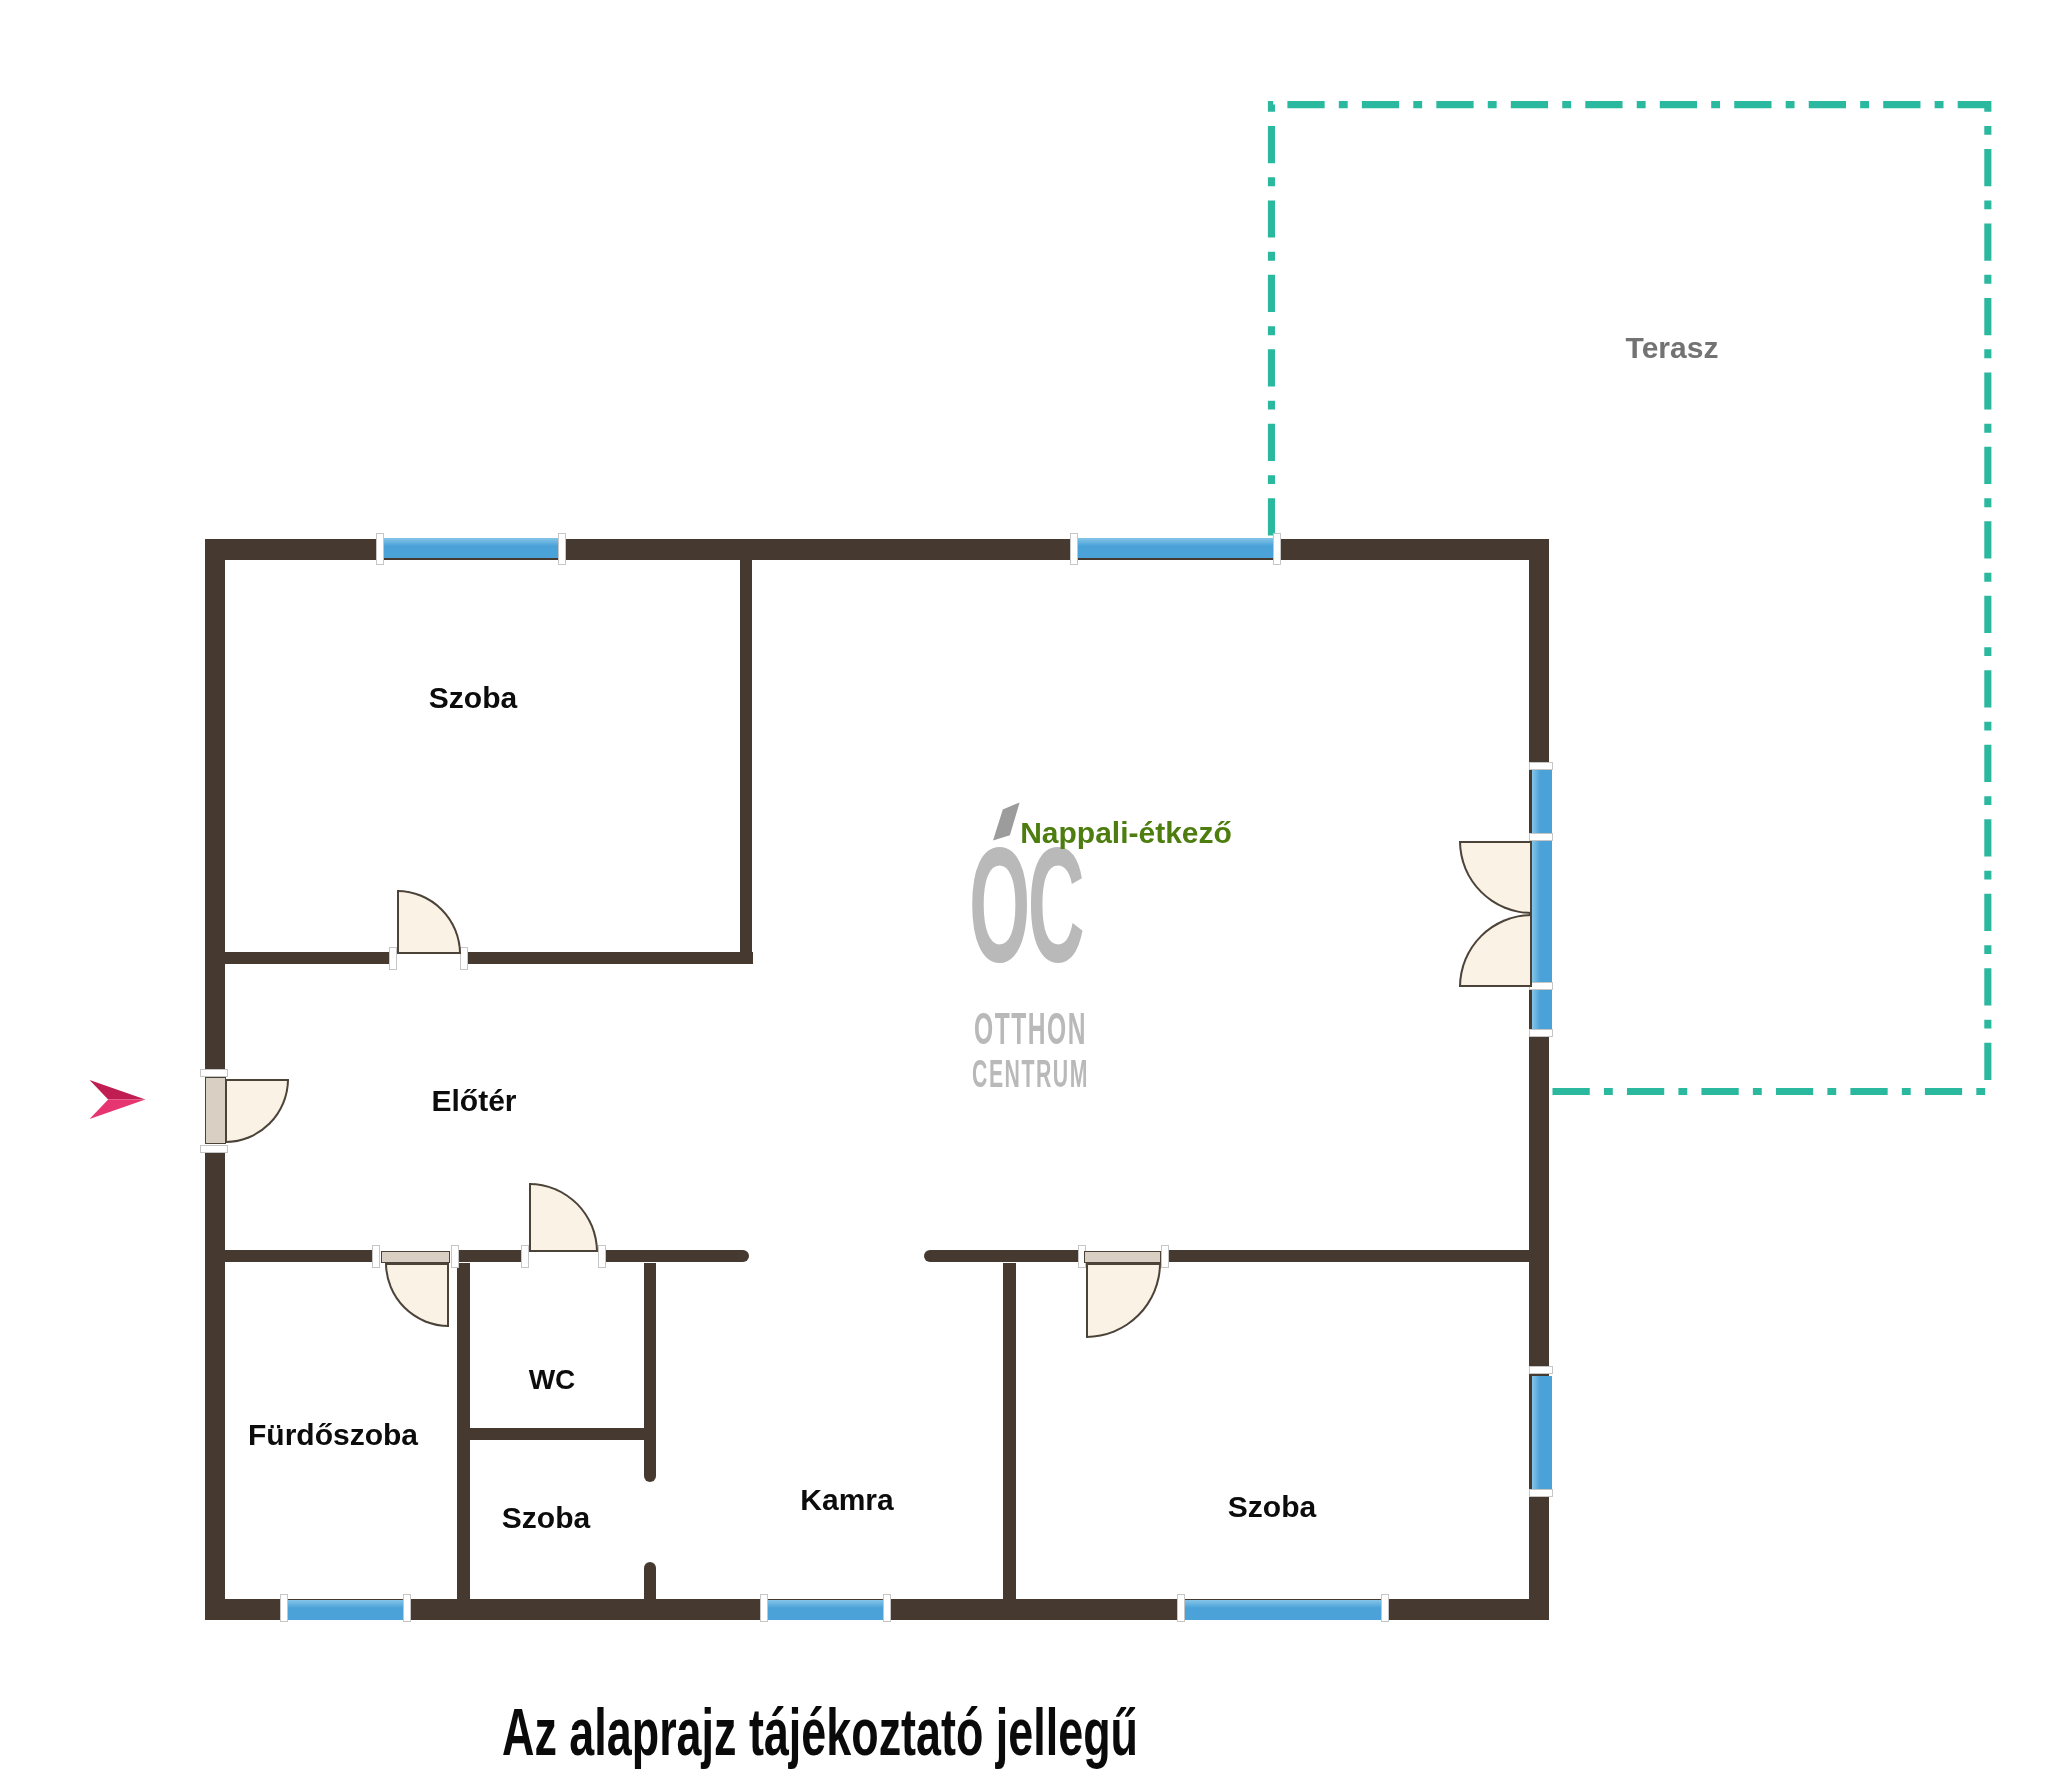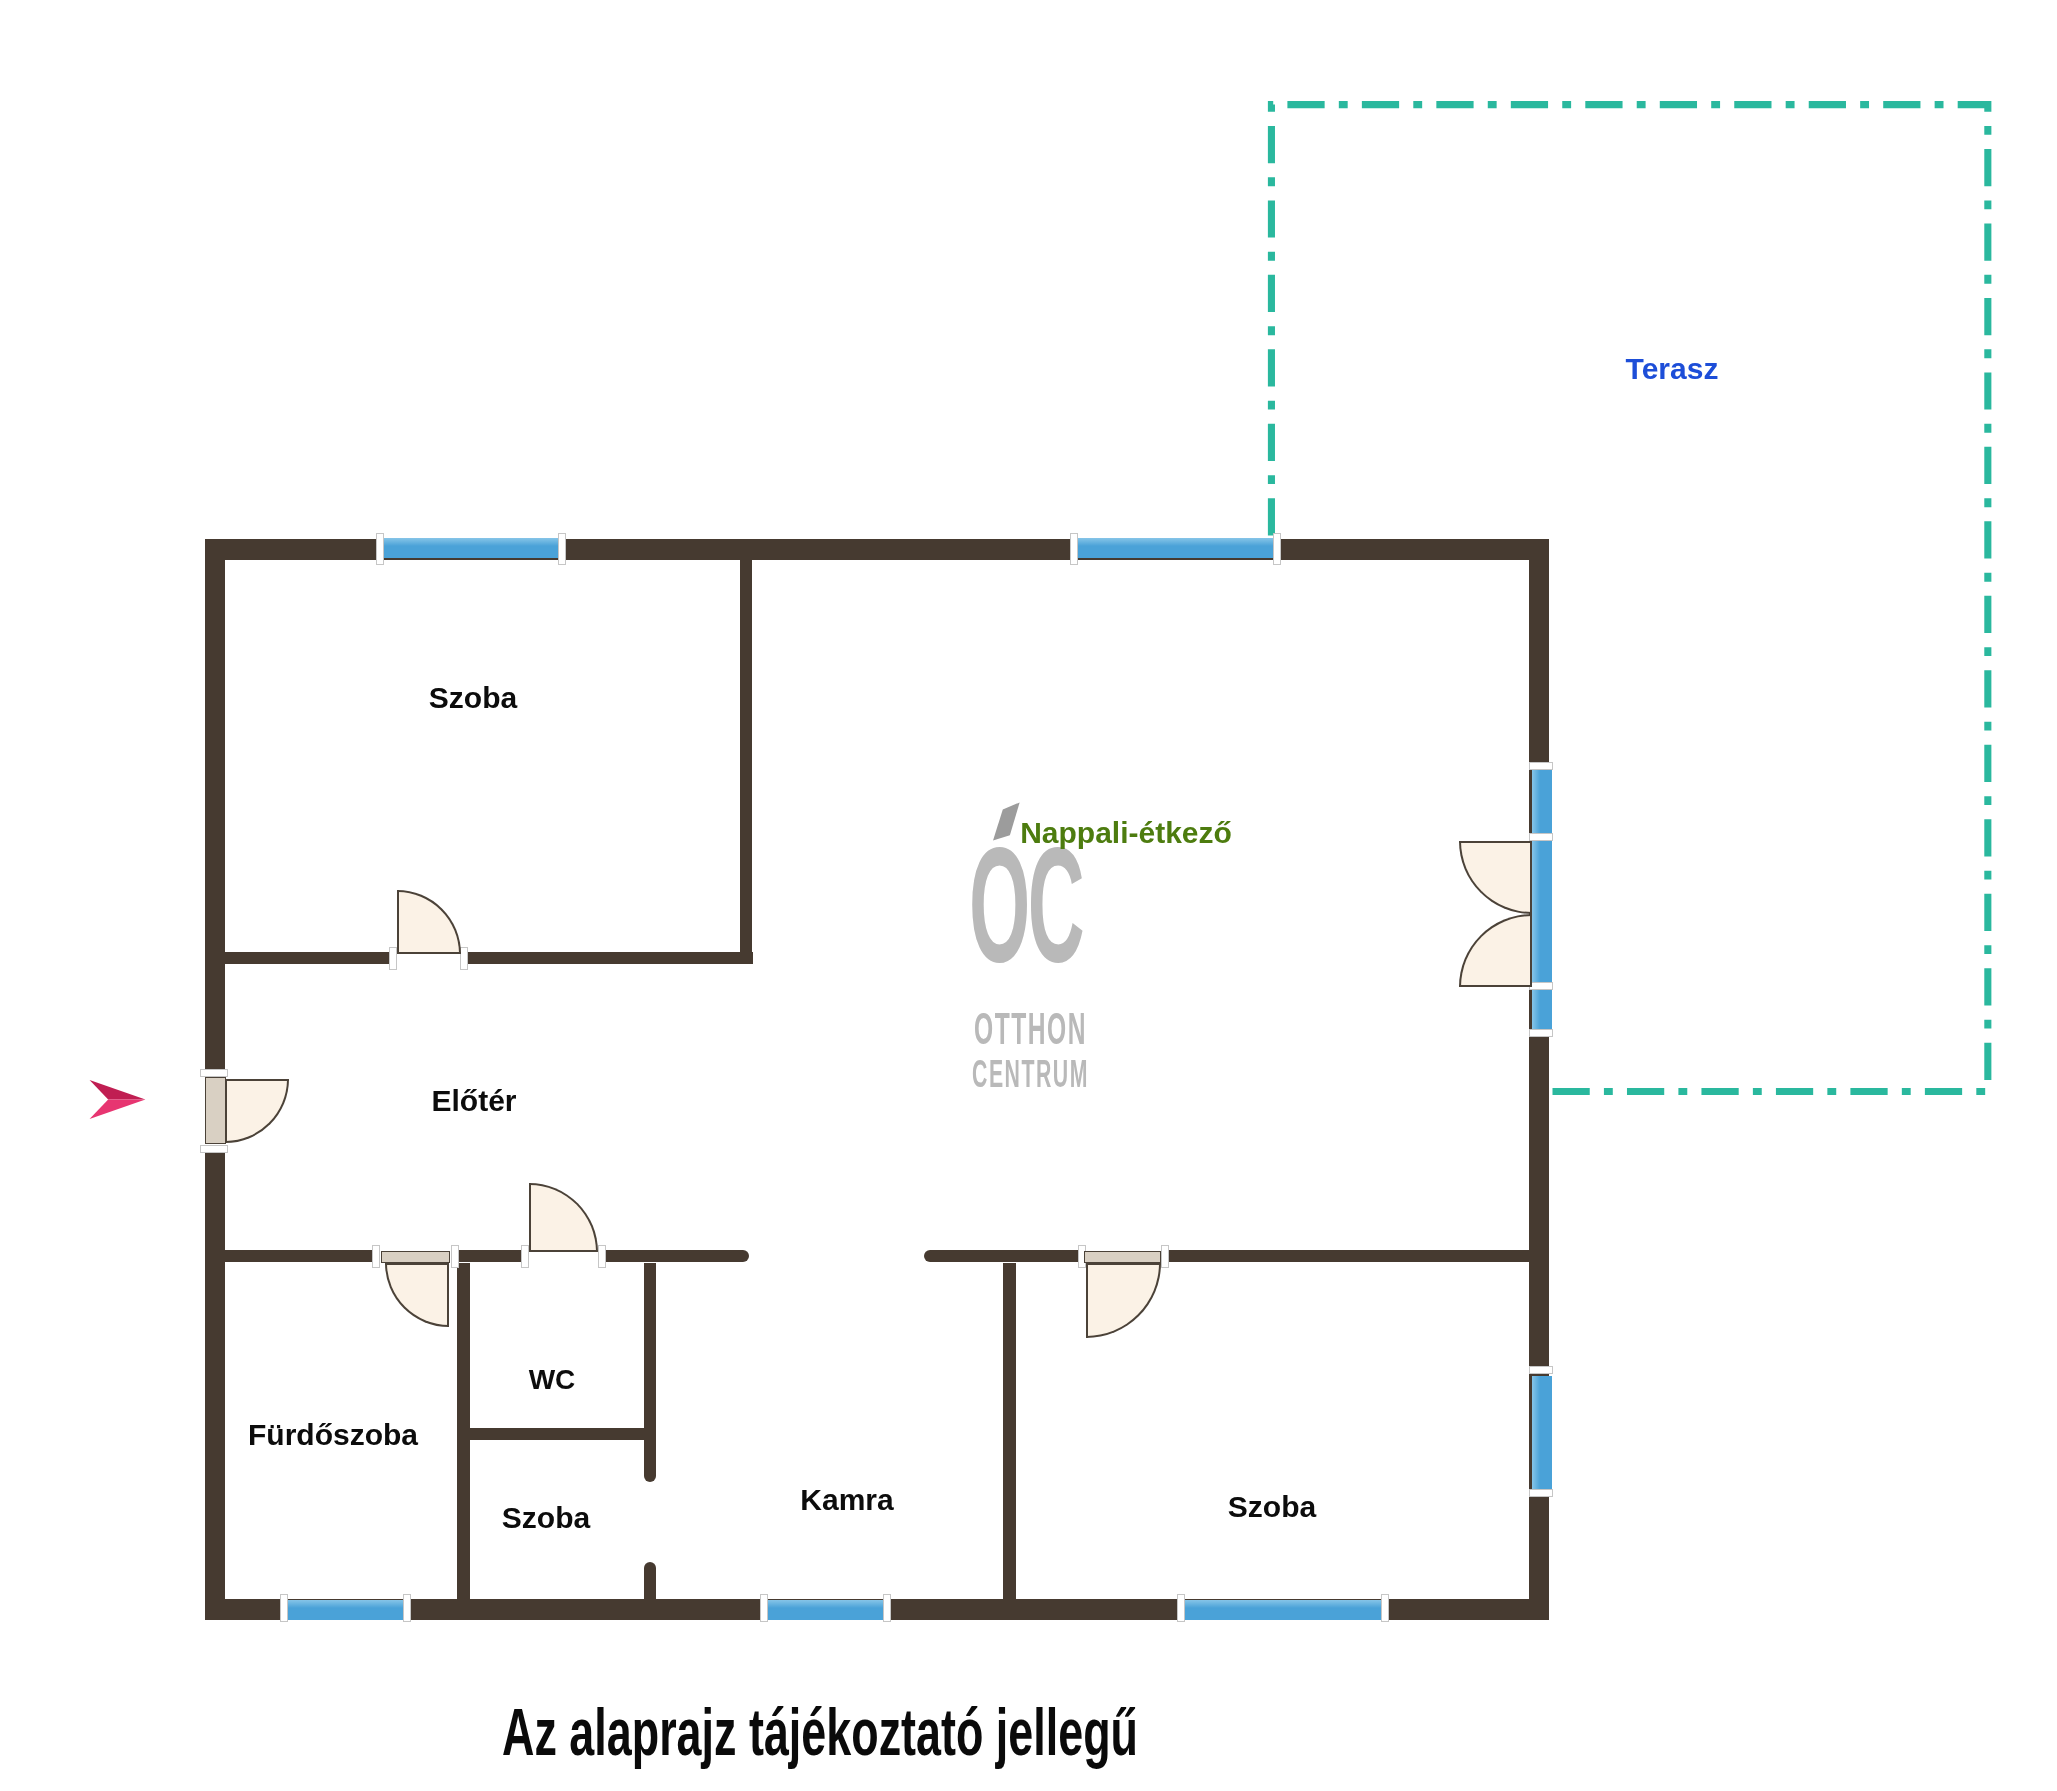--- a/index.html
+++ b/index.html
@@ -102,21 +102,21 @@
     <div class="leaf" style="left: 205px; top: 1077px; width: 21px; height: 67px; background: rgb(217, 208, 195); border: 1.8px solid rgb(75, 66, 56);"></div>
     <div class="leaf" style="left: 381px; top: 1251px; width: 69px; height: 11.5px; background: rgb(217, 208, 195); border: 1.8px solid rgb(75, 66, 56);"></div>
     <div class="leaf" style="left: 1084px; top: 1251px; width: 77px; height: 11.5px; background: rgb(217, 208, 195); border: 1.8px solid rgb(75, 66, 56);"></div>
     <div class="door" style="left: 225px; top: 1079px; width: 64px; height: 64px; background: rgb(251, 242, 230); border: 2.7px solid rgb(75, 66, 56); border-radius: 0px 0px 100%;"></div>
     <div class="door" style="left: 397px; top: 890px; width: 64px; height: 64px; background: rgb(251, 242, 230); border: 2.7px solid rgb(75, 66, 56); border-radius: 0px 100% 0px 0px;"></div>
     <div class="door" style="left: 385px; top: 1263px; width: 64px; height: 64px; background: rgb(251, 242, 230); border: 2.7px solid rgb(75, 66, 56); border-radius: 0px 0px 0px 100%;"></div>
     <div class="door" style="left: 529px; top: 1183px; width: 69px; height: 69px; background: rgb(251, 242, 230); border: 2.7px solid rgb(75, 66, 56); border-radius: 0px 100% 0px 0px;"></div>
     <div class="door" style="left: 1086px; top: 1263px; width: 75px; height: 75px; background: rgb(251, 242, 230); border: 2.7px solid rgb(75, 66, 56); border-radius: 0px 0px 100%;"></div>
     <div class="door" style="left: 1459px; top: 841px; width: 73px; height: 73px; background: rgb(251, 242, 230); border: 2.7px solid rgb(75, 66, 56); border-radius: 0px 0px 0px 100%;"></div>
     <div class="door" style="left: 1459px; top: 914px; width: 73px; height: 73px; background: rgb(251, 242, 230); border: 2.7px solid rgb(75, 66, 56); border-radius: 100% 0px 0px;"></div>
-    <div class="room-label" style="left: 1672px; top: 369px; font-size: 30px; color: #1d4ed8; text-align: center;">Terasz</div>
+    <div class="room-label" style="left: 1672px; top: 348px; font-size: 30px; color: #737373; text-align: center;">Terasz</div>
     <div class="room-label" style="left: 473px; top: 698px; font-size: 30px; color: rgb(12, 12, 12);">Szoba</div>
     <div class="room-label" style="left: 1126px; top: 833px; font-size: 30px; color: #4d7c0f;">Nappali-étkező</div>
     <div class="room-label" style="left: 441px; top: 1101px; font-size: 30px; color: rgb(12, 12, 12); margin-left: 33px;">Előtér</div>
     <div class="room-label" style="left: 552px; top: 1380px; font-size: 28px; color: rgb(12, 12, 12);">WC</div>
     <div class="room-label" style="left: 333px; top: 1435px; font-size: 30px; color: rgb(12, 12, 12);">Fürdőszoba</div>
     <div class="room-label" style="left: 546px; top: 1518px; font-size: 30px; color: rgb(12, 12, 12);">Szoba</div>
     <div class="room-label" style="left: 847px; top: 1500px; font-size: 30px; color: rgb(12, 12, 12);">Kamra</div>
     <div class="room-label" style="left: 1272px; top: 1507px; font-size: 30px; color: rgb(12, 12, 12);">Szoba</div>
   </div>
 

